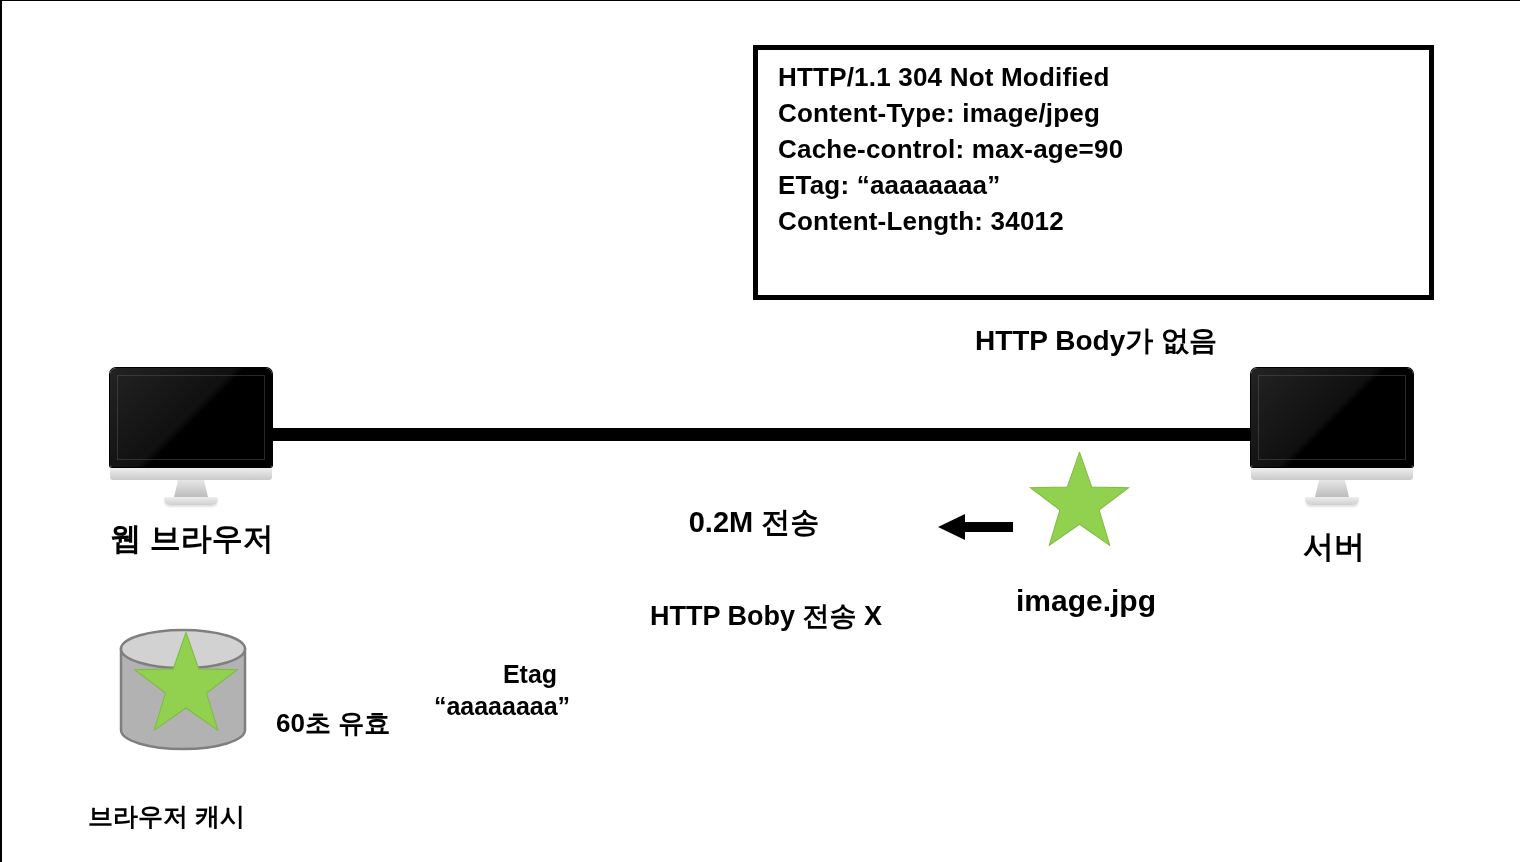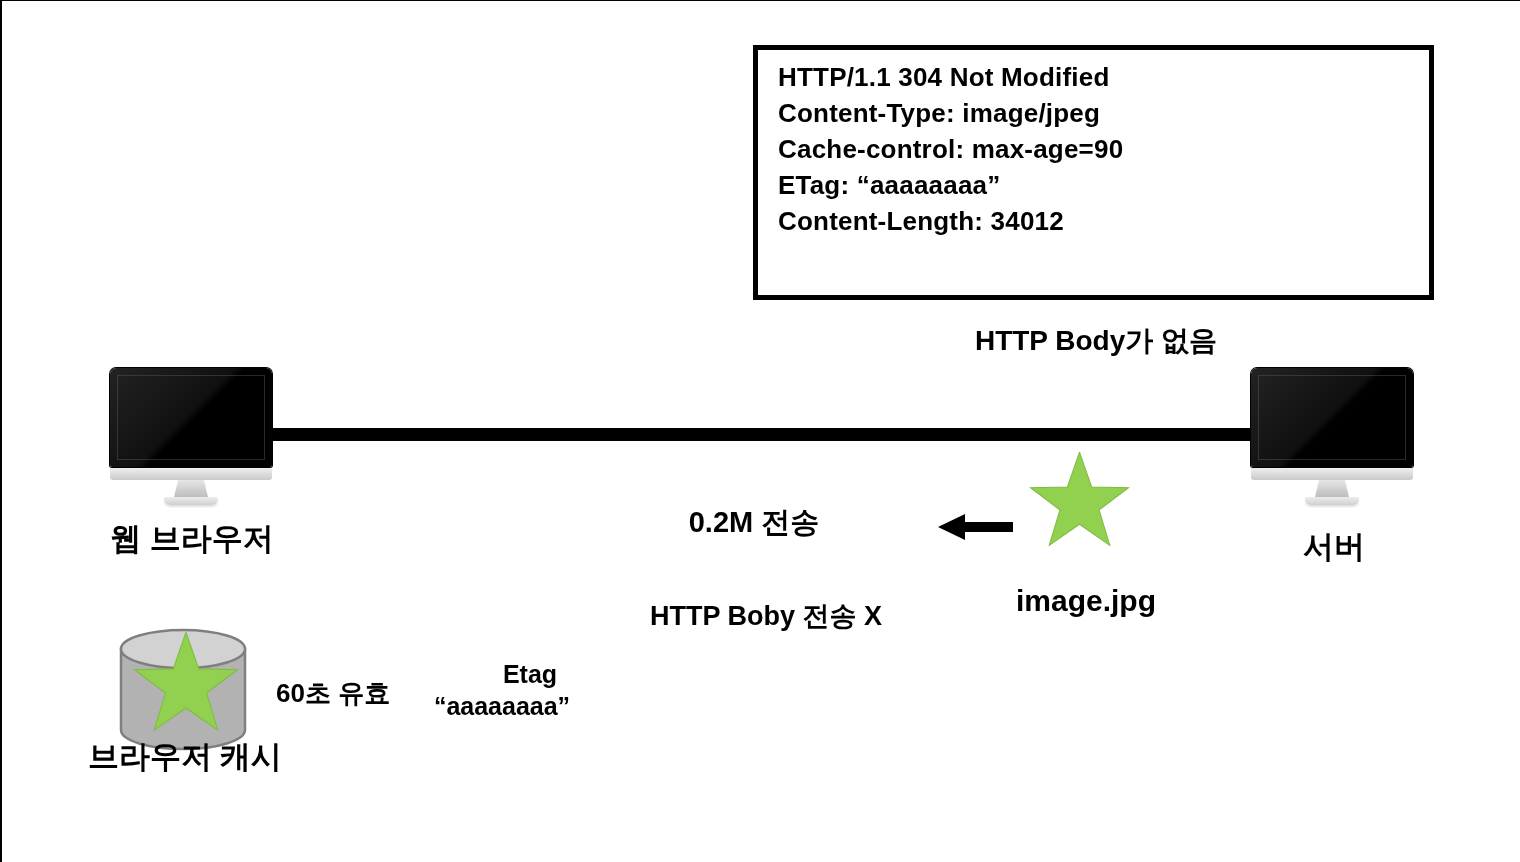--- a/index.html
+++ b/index.html
@@ -37,24 +37,24 @@
 
   .lbl { position: absolute; white-space: pre; }
   .centered { transform: translateX(-50%); text-align: center; }
 
   .lbl-no-body   { left: 1096px; top: 322px; font-size: 28px; }
   .lbl-transfer  { left: 754px;  top: 503px; font-size: 29px; }
   .lbl-no-transfer { left: 766px; top: 558px; font-size: 27px; margin-top: 40px; }
   .lbl-browser   { left: 192px;  top: 518px; font-size: 31px; }
   .lbl-server    { left: 1334px; top: 526px; font-size: 31px; }
   .lbl-starjpg   { left: 1086px; top: 584px; font-size: 30px; }
-  .lbl-valid     { left: 276px;  top: 676px; font-size: 26px; text-align: right; }
+  .lbl-valid     { left: 276px;  top: 706px; font-size: 26px; text-align: right; }
   .lbl-etag      { left: 502px;  top: 660px; font-size: 25px; margin-left: 28px; }
   .lbl-etag-val  { left: 502px;  top: 692px; font-size: 25px; }
-  .lbl-cache     { left: 88px;   top: 736px; font-size: 31px; font-family: Liberation Serif, serif; }
+  .lbl-cache     { left: 88px;   top: 800px; font-size: 25px; }
 
   
   .conn-line {
     position: absolute;
     left: 270px; top: 428px;
     width: 984px; height: 13px;
     background: #000;
   }
 
   

